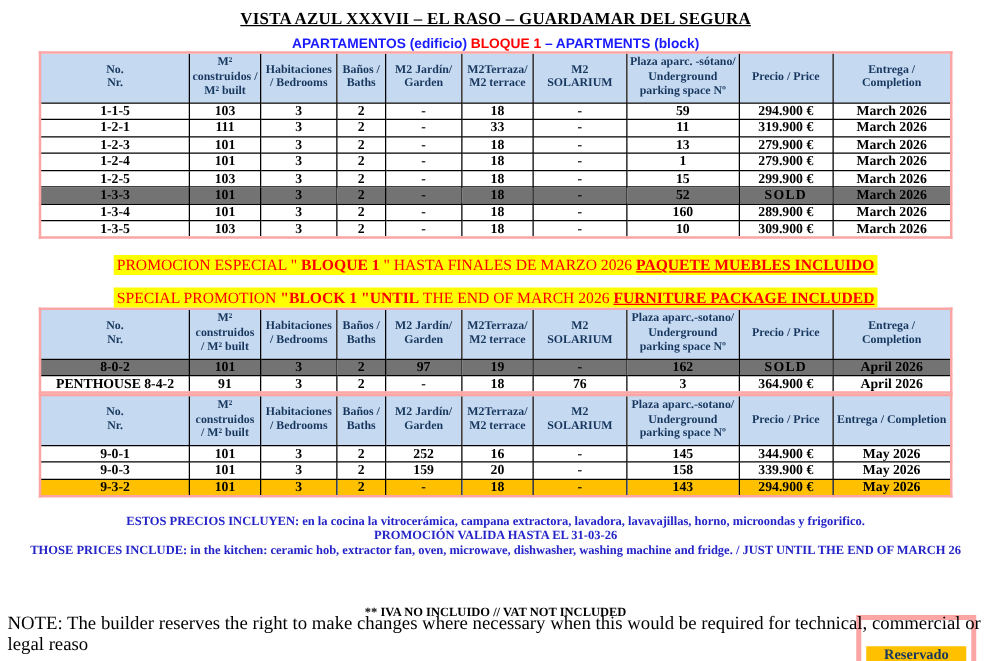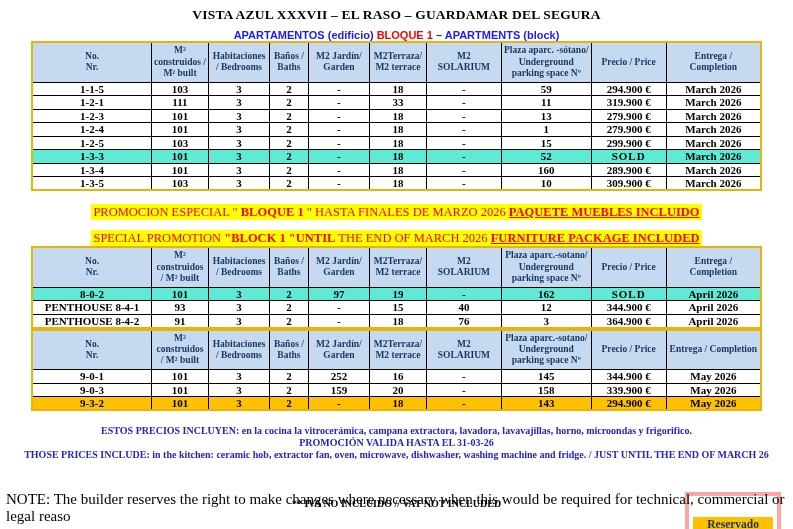--- a/index.html
+++ b/index.html
@@ -7,41 +7,42 @@
   .page {
     position:relative;
     width:793px; height:529px;
     background:#fff;
     font-family:"Liberation Serif", serif;
     overflow:hidden;
   }
   .title {
     text-align:center;
     font-size:13.5px; font-weight:bold;
+    text-decoration:underline;
     padding-top:7px;
     color:#000;
     letter-spacing:.2px;
   }
   .subtitle {
     text-align:center;
     font-family:"Liberation Sans", sans-serif;
     font-size:11px; font-weight:bold;
     margin-top:6px;
   }
   .c-blue { color:#1A1AFF; }
   .c-red  { color:#FF0000; }
   .b { font-weight:bold; }
   .u { text-decoration:underline; }
 
   table.price {
     border-collapse:collapse;
     margin:0 auto;
     width:731px;
     table-layout:fixed;
-    border:2px solid #eab308;
+    border:2px solid #fca5a5;
     padding-left:28px;
   }
   table.price th, table.price td {
     border:1px solid #000;
     text-align:center;
     vertical-align:middle;
     overflow:hidden;
   }
   table.price th {
     background:#C5D9F1;
@@ -54,21 +55,21 @@
     padding:1px 0;
   }
   table.price td {
     font-size:11px;
     font-weight:bold;
     height:13.5px;
     line-height:12px;
     color:#000;
     background:#fff;
   }
-  tr.hl-gray td   { background:#5eead4;margin-left:26px; }
+  tr.hl-gray td   { background:#737373;margin-left:26px; }
   tr.hl-yellow td { background:#FFC000; }
   td.sold { color:#FF0000; letter-spacing:1px; }
 
   .t1 { margin-top:5px; }
   .t2 { margin-top:5px; }
   .t3 { margin-top:4px; }
   .t3 th { height:38px; }
 
   .promo {
     text-align:center;
@@ -312,32 +313,20 @@
           <td>3</td>
           <td>2</td>
           <td>97</td>
           <td>19</td>
           <td>-</td>
           <td>162</td>
           <td class="sold">SOLD</td>
           <td>April 2026</td>
         </tr>
         <tr>
-          <td>PENTHOUSE 8-4-1</td>
-          <td>93</td>
-          <td>3</td>
-          <td>2</td>
-          <td>-</td>
-          <td>15</td>
-          <td>40</td>
-          <td>12</td>
-          <td>344.900 €</td>
-          <td>April 2026</td>
-        </tr>
-        <tr>
           <td>PENTHOUSE 8-4-2</td>
           <td>91</td>
           <td>3</td>
           <td>2</td>
           <td>-</td>
           <td>18</td>
           <td>76</td>
           <td>3</td>
           <td>364.900 €</td>
           <td>April 2026</td>

